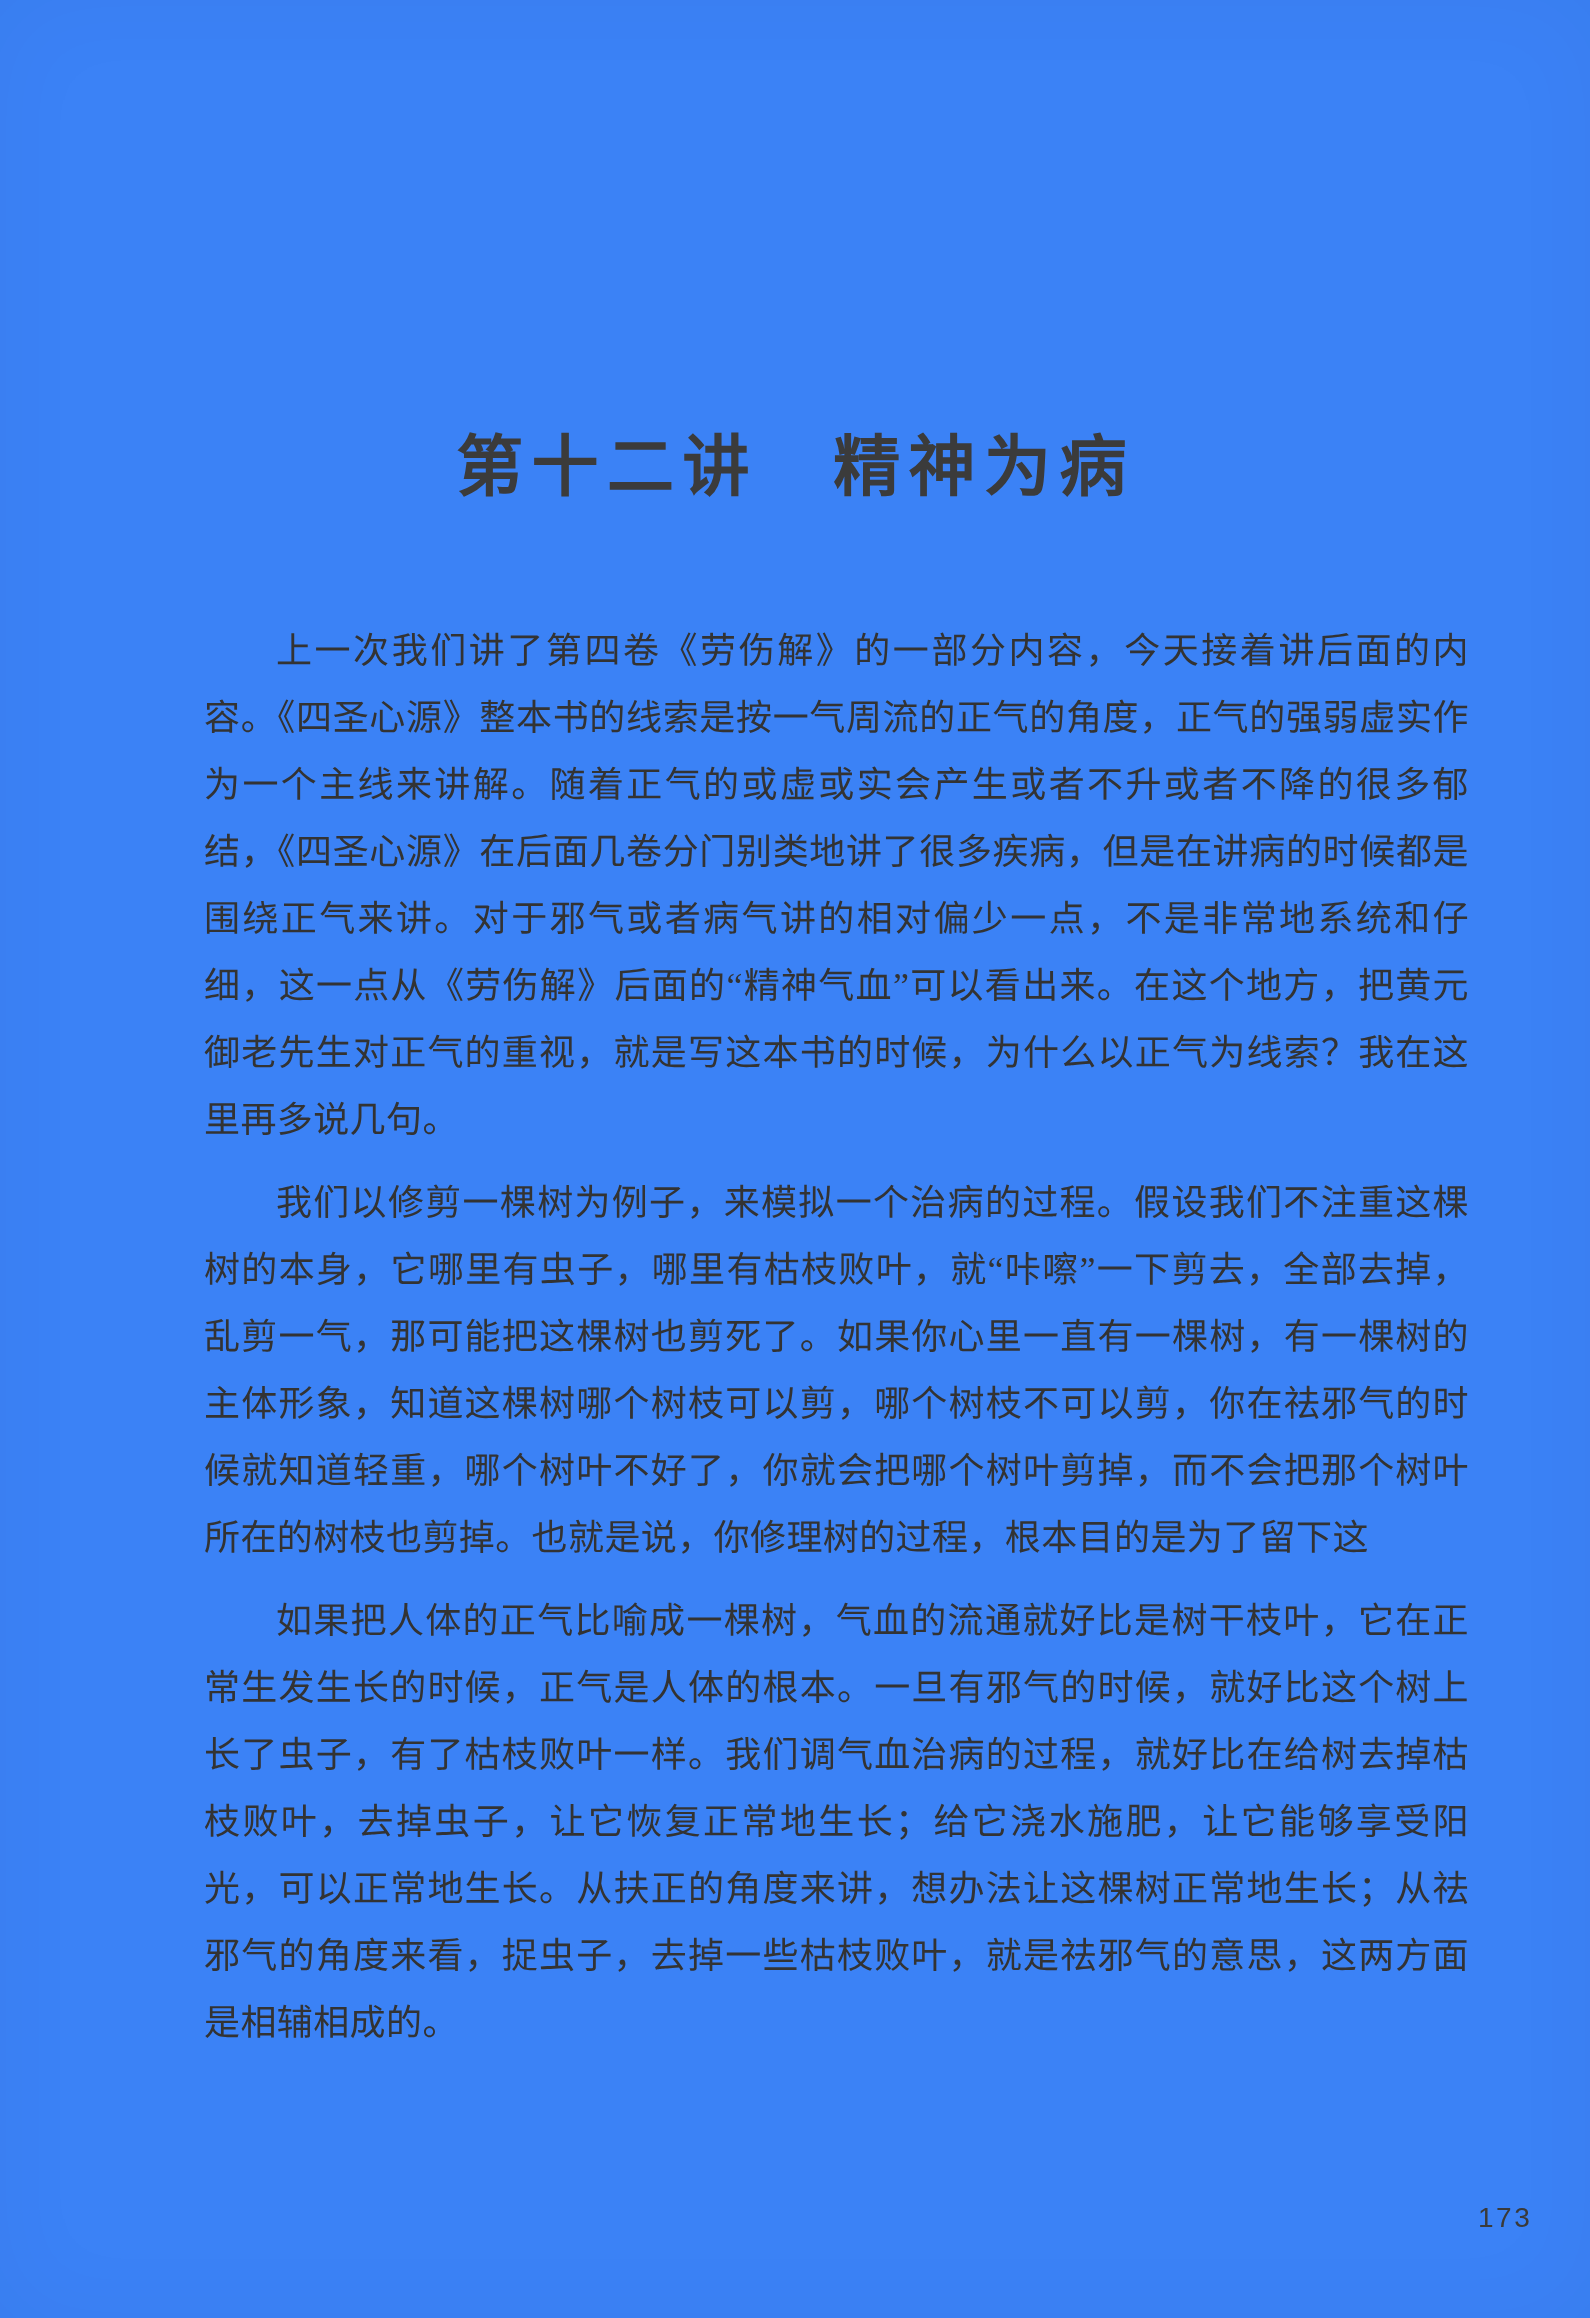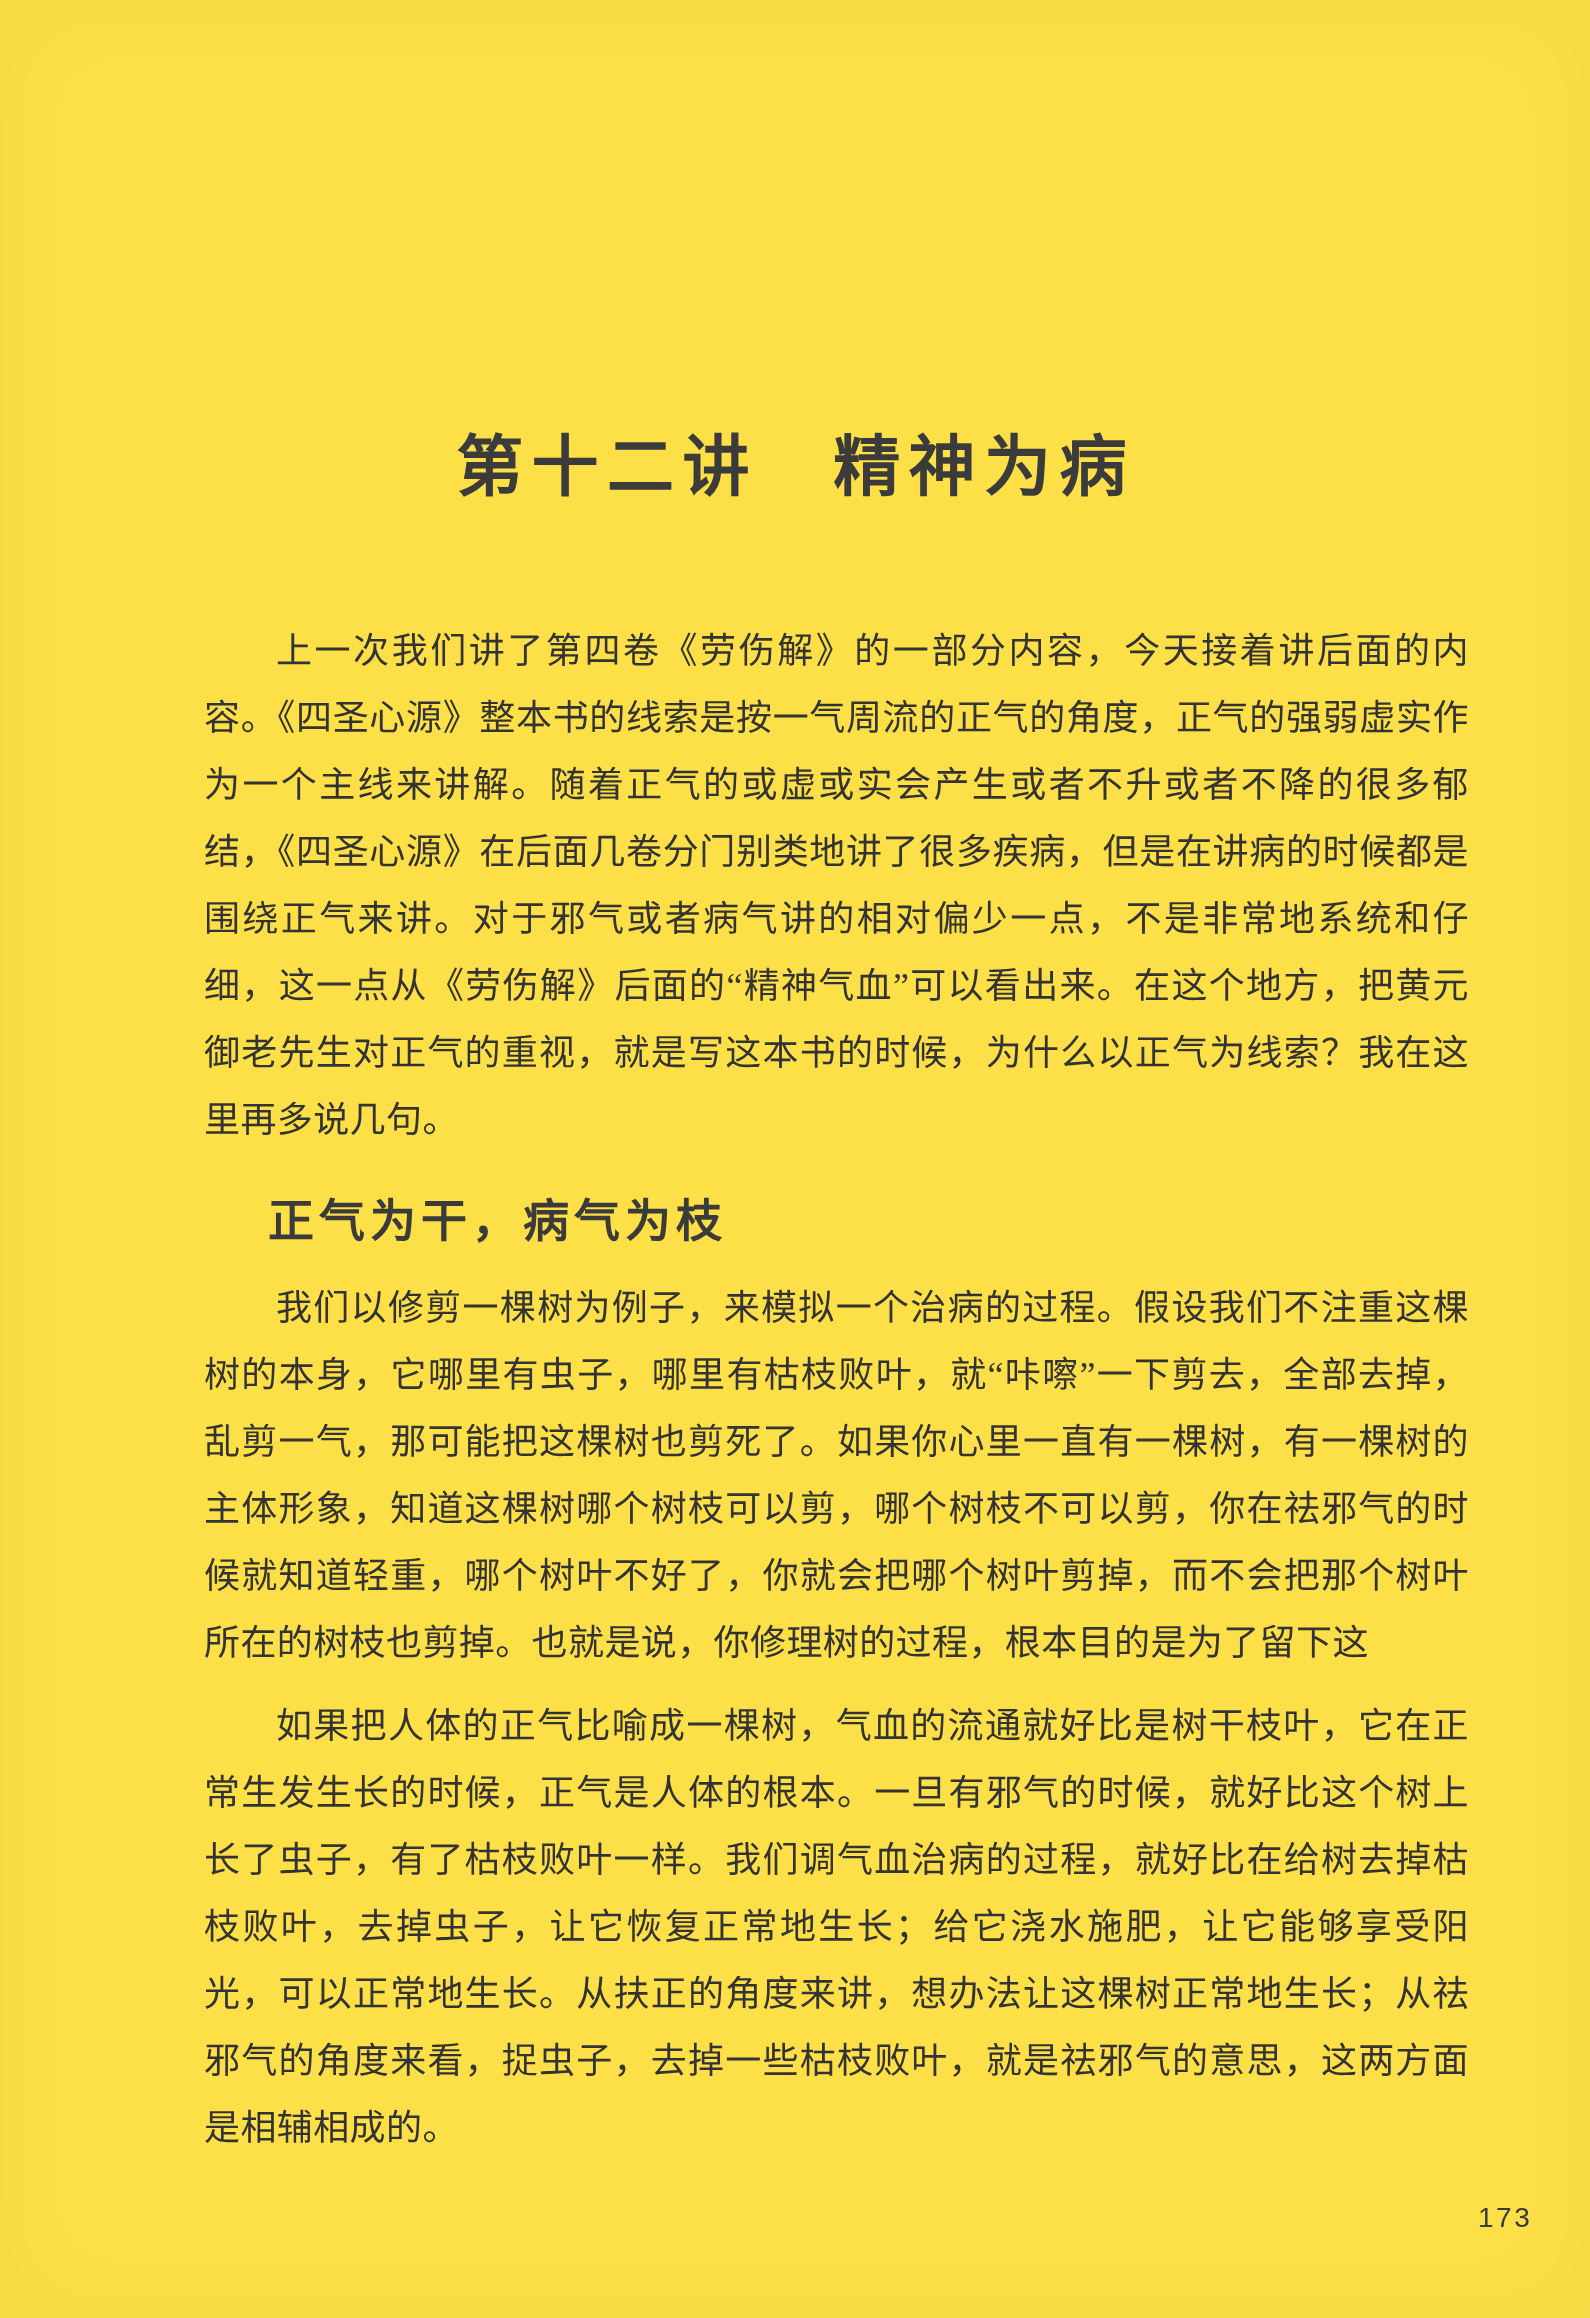--- a/index.html
+++ b/index.html
@@ -6,21 +6,21 @@
   html, body {
     margin: 0;
     padding: 0;
     background: #e8e8e8;
   }
   .page {
     position: relative;
     width: 1591px;
     height: 2319px;
     margin: 0 auto;
-    background: #fde047;
+    background: #3b82f6;
     overflow: hidden;
     color: #343434;
   }
   
   .page::after {
     content: "";
     position: absolute;
     inset: 0;
     pointer-events: none;
     box-shadow: inset 0 0 101px rgba(0,0,0,0.035);
@@ -79,21 +79,20 @@
 <body>
 
 <div class="page">
 
   <h1 class="chapter-title">第十二讲　精神为病</h1>
 
   <div class="page-body">
 
     <p class="para">上一次我们讲了第四卷《劳伤解》的一部分内容，今天接着讲后面的内容。《四圣心源》整本书的线索是按一气周流的正气的角度，正气的强弱虚实作为一个主线来讲解。随着正气的或虚或实会产生或者不升或者不降的很多郁结，《四圣心源》在后面几卷分门别类地讲了很多疾病，但是在讲病的时候都是围绕正气来讲。对于邪气或者病气讲的相对偏少一点，不是非常地系统和仔细，这一点从《劳伤解》后面的“精神气血”可以看出来。在这个地方，把黄元御老先生对正气的重视，就是写这本书的时候，为什么以正气为线索？我在这里再多说几句。</p>
 
-    <h2 class="section-heading">正气为干，病气为枝</h2>
 
     <p class="para">我们以修剪一棵树为例子，来模拟一个治病的过程。假设我们不注重这棵树的本身，它哪里有虫子，哪里有枯枝败叶，就“咔嚓”一下剪去，全部去掉，乱剪一气，那可能把这棵树也剪死了。如果你心里一直有一棵树，有一棵树的主体形象，知道这棵树哪个树枝可以剪，哪个树枝不可以剪，你在祛邪气的时候就知道轻重，哪个树叶不好了，你就会把哪个树叶剪掉，而不会把那个树叶所在的树枝也剪掉。也就是说，你修理树的过程，根本目的是为了留下这</p>
 
     <p class="para">如果把人体的正气比喻成一棵树，气血的流通就好比是树干枝叶，它在正常生发生长的时候，正气是人体的根本。一旦有邪气的时候，就好比这个树上长了虫子，有了枯枝败叶一样。我们调气血治病的过程，就好比在给树去掉枯枝败叶，去掉虫子，让它恢复正常地生长；给它浇水施肥，让它能够享受阳光，可以正常地生长。从扶正的角度来讲，想办法让这棵树正常地生长；从祛邪气的角度来看，捉虫子，去掉一些枯枝败叶，就是祛邪气的意思，这两方面是相辅相成的。</p>
 
   </div>
 
   <div class="page-number">173</div>
 
 </div>

